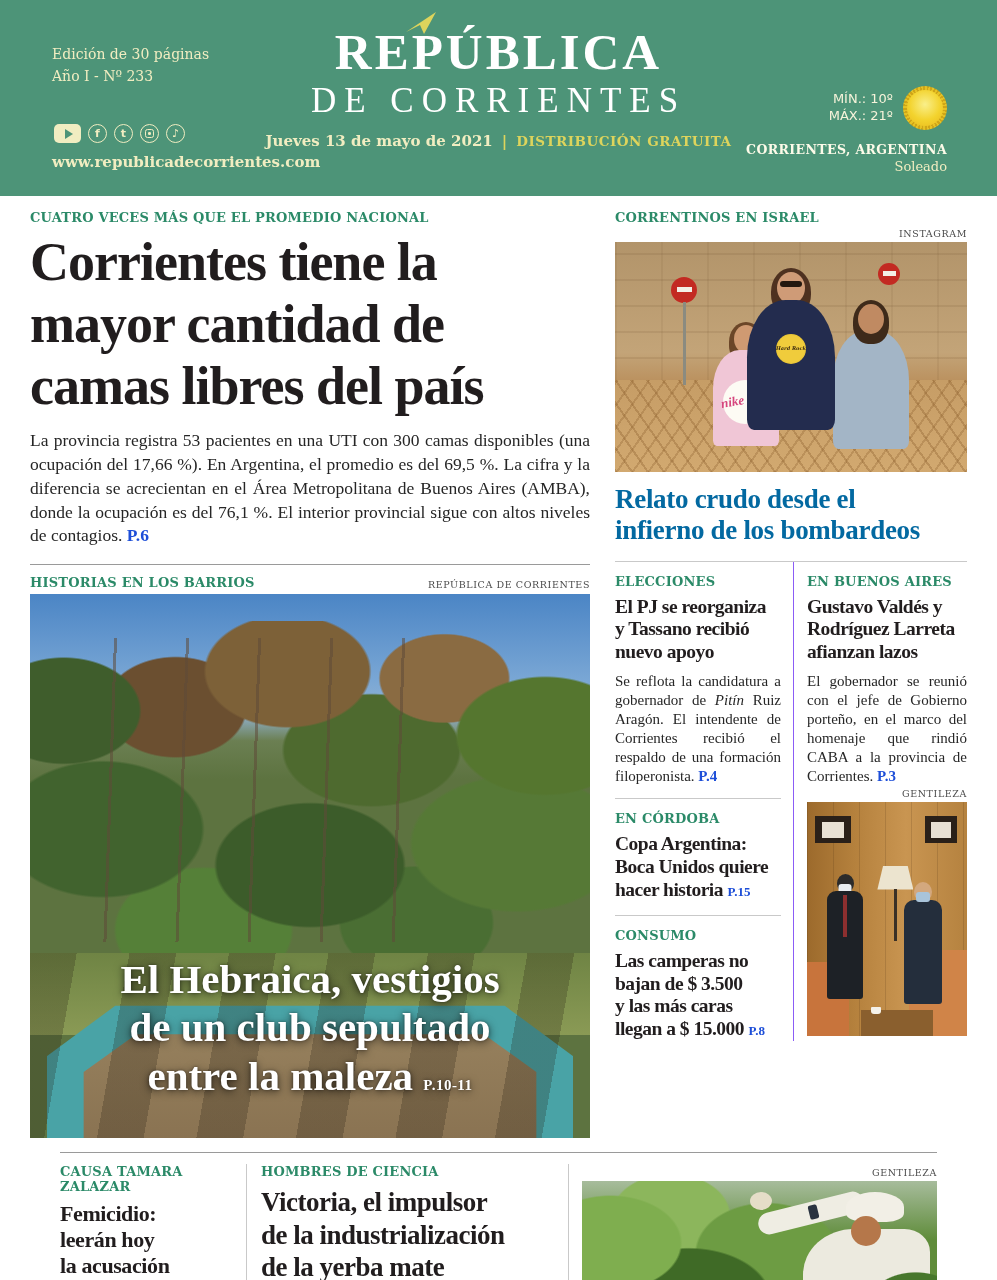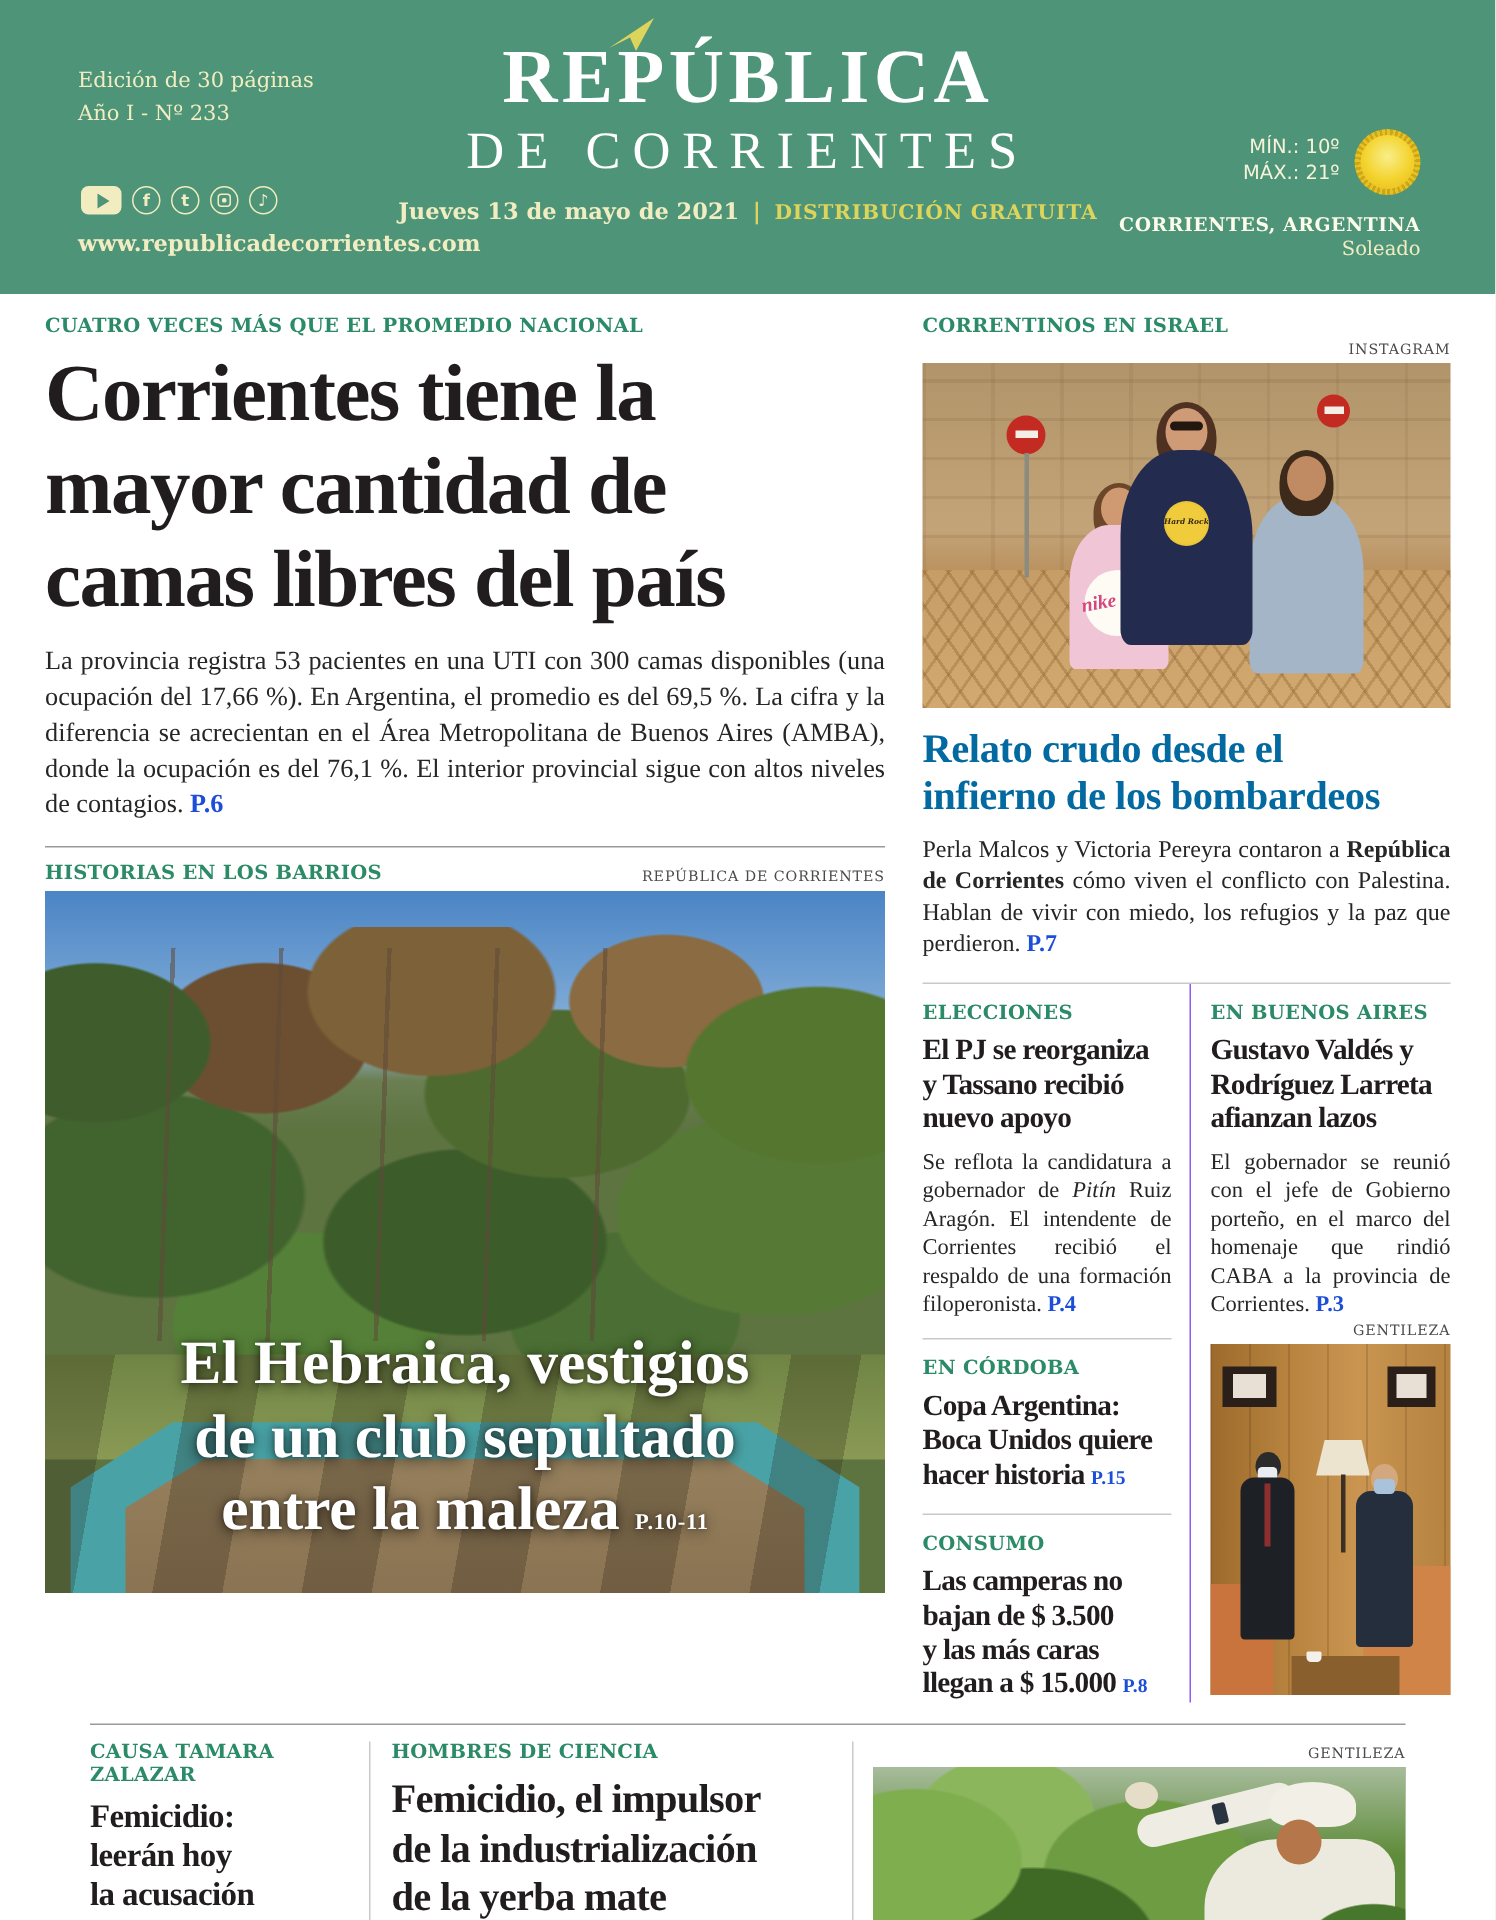--- a/index.html
+++ b/index.html
@@ -66,21 +66,21 @@
   .col-right { flex:1; min-width:0; }
 
   
   .h1 { font-family:"Liberation Serif", serif; font-weight:700; font-size:54px;
     line-height:1.15; letter-spacing:-1px; color:#211d1e; margin-top:6px; }
   .lead-sum { font-size:17.5px; line-height:1.36; margin-top:12px; }
   .col-left .rule { margin:16px 0 10px 0; }
   .kicker-row { display:flex; justify-content:space-between; align-items:flex-end; margin-bottom:4px; }
 
   
-  .photo-pool { position:relative; height:468px; margin-top:2px; overflow:hidden;
+  .photo-pool { position:relative; height:544px; margin-top:2px; overflow:hidden;
     background:linear-gradient(180deg,#4b85c5 0%,#7aa7d5 16%,#93b3d2 22%,#6b7f52 27%,#5d7340 34%); }
   .pool-trees { position:absolute; left:0; right:0; top:5%; height:66%; background:
     radial-gradient(ellipse 130px 90px at 6% 25%, #3f5d2c 0 58%, transparent 60%),
     radial-gradient(ellipse 150px 100px at 92% 32%, #55762f 0 58%, transparent 60%),
     radial-gradient(ellipse 110px 75px at 74% 16%, #8a6b42 0 58%, transparent 60%),
     radial-gradient(ellipse 140px 95px at 46% 14%, #7d6138 0 58%, transparent 60%),
     radial-gradient(ellipse 120px 85px at 26% 24%, #6b4f30 0 58%, transparent 60%),
     radial-gradient(ellipse 150px 95px at 61% 36%, #4e6a2f 0 58%, transparent 60%),
     radial-gradient(ellipse 170px 115px at 13% 58%, #41632e 0 58%, transparent 60%),
     radial-gradient(ellipse 180px 115px at 87% 62%, #567936 0 58%, transparent 60%),
@@ -341,21 +341,20 @@
               </div>
             <div class="mom-torso">
                 <div class="hr-logo">Hard Rock</div>
               </div>
           </div>
         </div>
         <h2 class="h2">
           <span>Relato crudo desde el</span><br>
           <span>infierno de los bombardeos</span>
         </h2>
-        <p class="body-txt sum"><span>Perla Malcos y Victoria Pereyra contaron a </span><strong>República de Corrientes</strong><span> cómo viven el conflicto con Palestina. Hablan de vivir con miedo, los refugios y la paz que perdieron. </span><span class="pref">P.7</span></p>
         <hr class="rule-light">
 
         <div class="subrow">
 
           <div class="sub-left">
             <div class="kicker">ELECCIONES</div>
             <h3 class="h3">
               <span>El PJ se reorganiza</span><br>
               <span>y Tassano recibió</span><br>
               <span>nuevo apoyo</span>
@@ -428,21 +427,21 @@
           <span>Femicidio:</span><br>
           <span>leerán hoy</span><br>
           <span>la acusación</span><br>
           <span>de la querella</span>
         </h3>
 
       </div>
       <div class="b-col2">
         <div class="kicker">HOMBRES DE CIENCIA</div>
         <h2 class="h2b">
-          <span>Femicidio, el impulsor</span><br>
+          <span>Victoria, el impulsor</span><br>
           <span>de la industrialización</span><br>
           <span>de la yerba mate</span>
         </h2>
 
       </div>
       <div class="b-col3">
         <div class="credit credit-line">GENTILEZA</div>
         <div class="photo-yerba">
           <div class="yerba-haze"></div>
           <div class="yerba-bushes"></div>

